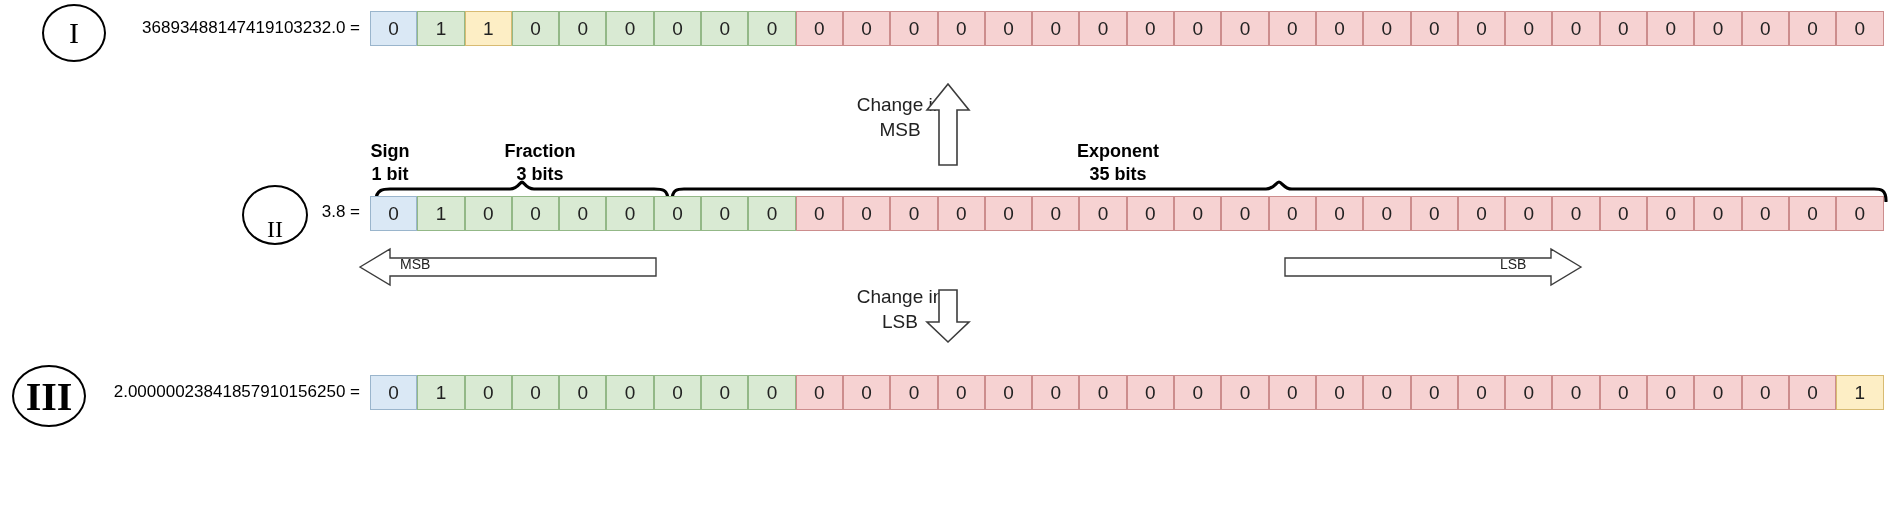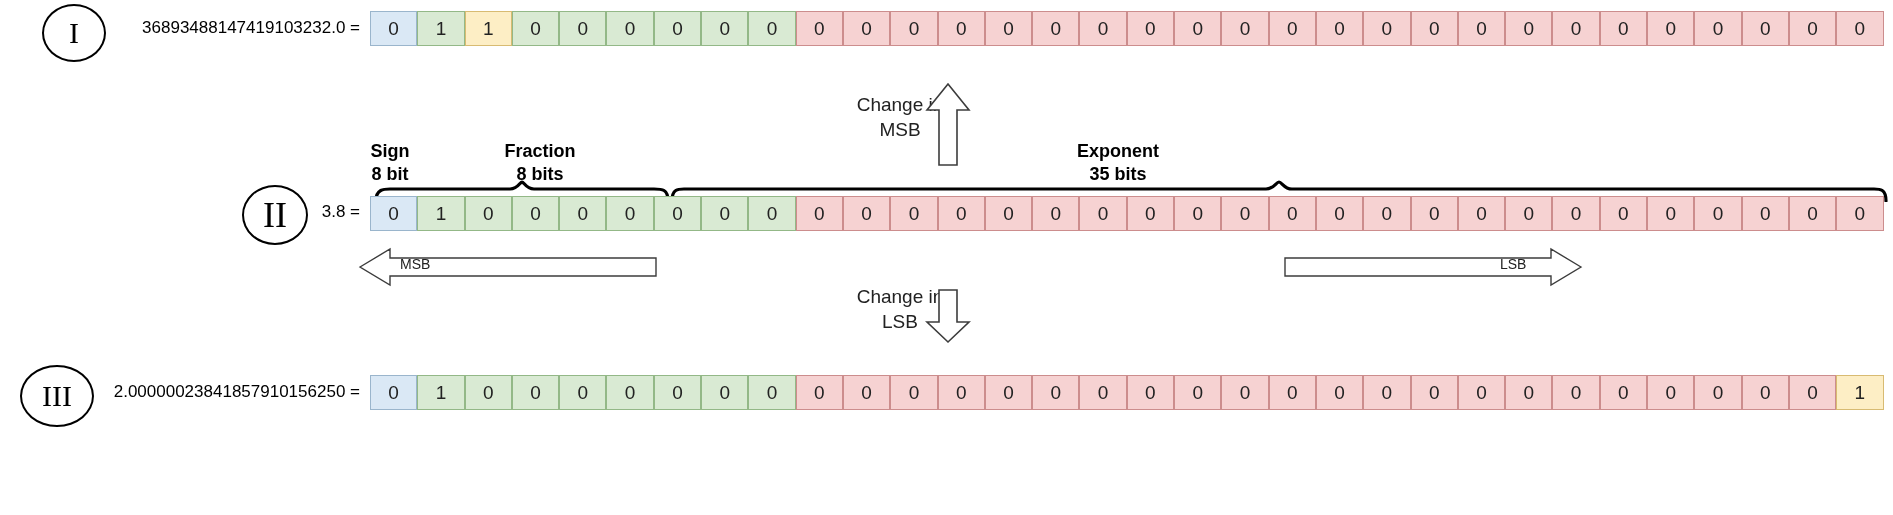--- a/index.html
+++ b/index.html
@@ -88,42 +88,42 @@
   <div>Change in</div>
   <div>MSB</div>
 </div>
 
 <svg class="arrow-svg" style="left:925px;top:82px;" width="46" height="85" viewBox="0 0 46 85">
   <polygon points="23,2 44,28 32,28 32,83 14,83 14,28 2,28" fill="#ffffff" stroke="#3c3c3c" stroke-width="1.6"></polygon>
 </svg>
 
 <div class="field-label" style="left:340px;top:140px;width:100px;">
   <div>Sign</div>
-  <div>8 bit</div>
+  <div>1 bit</div>
 </div>
 
 <div class="field-label" style="left:480px;top:140px;width:120px;">
   <div>Fraction</div>
-  <div>8 bits</div>
+  <div>3 bits</div>
 </div>
 
 <div class="field-label" style="left:1058px;top:140px;width:120px;">
   <div>Exponent</div>
   <div>35 bits</div>
 </div>
 
 <svg class="brace" style="left:374px;top:180px;" width="296" height="22" viewBox="0 0 296 22" preserveAspectRatio="none">
   <path d="M2,21 C2,9 10,9 16,9 L136,9 C144,9 146,2 148,2 C150,2 152,9 160,9 L280,9 C288,9 294,9 294,21" fill="none" stroke="#000" stroke-width="3.2" stroke-linecap="round"></path>
 </svg>
 
 <svg class="brace" style="left:670px;top:180px;" width="1218" height="22" viewBox="0 0 1218 22" preserveAspectRatio="none">
   <path d="M2,21 C2,9 8,9 14,9 L596,9 C604,9 606,2 609,2 C612,2 614,9 622,9 L1204,9 C1210,9 1216,9 1216,21" fill="none" stroke="#000" stroke-width="3.2" stroke-linecap="round"></path>
 </svg>
 
-<div class="roman-circle" style="left:242px;top:185px;width:62px;height:56px;font-size:36px;">
+<div class="roman-circle" style="left:242px;top:185px;width:62px;height:56px;font-size:24px;align-items:flex-end;">
   <span>II</span>
 </div>
 
 <div class="row-label" style="left:200px;top:202px;width:160px;">3.8 =</div>
 
 <div class="bits" id="row-ii-bits" style="left:370px;top:196px;">
     <div class="bit sign" style="width: 47.3px; height: 35px;">0</div>
     <div class="bit exp" style="width: 47.3px; height: 35px;">1</div>
     <div class="bit exp" style="width: 47.3px; height: 35px;">0</div>
     <div class="bit exp" style="width: 47.3px; height: 35px;">0</div>
@@ -169,21 +169,21 @@
 
 <div class="note" style="left:820px;top:285px;width:160px;">
   <div>Change in</div>
   <div>LSB</div>
 </div>
 
 <svg class="arrow-svg" style="left:925px;top:288px;" width="46" height="56" viewBox="0 0 46 56">
   <polygon points="14,2 32,2 32,34 44,34 23,54 2,34 14,34" fill="#ffffff" stroke="#3c3c3c" stroke-width="1.6"></polygon>
 </svg>
 
-<div class="roman-circle" style="left:20px;top:365px;width:70px;height:58px;font-size:30px;">
+<div class="roman-circle" style="left:12px;top:365px;width:70px;height:58px;font-size:40px;font-weight:bold;">
   <span>III</span>
 </div>
 
 <div class="row-label" style="left:84px;top:382px;width:276px;">2.00000023841857910156250 =</div>
 
 <div class="bits" id="row-iii-bits" style="left:370px;top:375px;">
     <div class="bit sign" style="width: 47.3px; height: 35px;">0</div>
     <div class="bit exp" style="width: 47.3px; height: 35px;">1</div>
     <div class="bit exp" style="width: 47.3px; height: 35px;">0</div>
     <div class="bit exp" style="width: 47.3px; height: 35px;">0</div>

